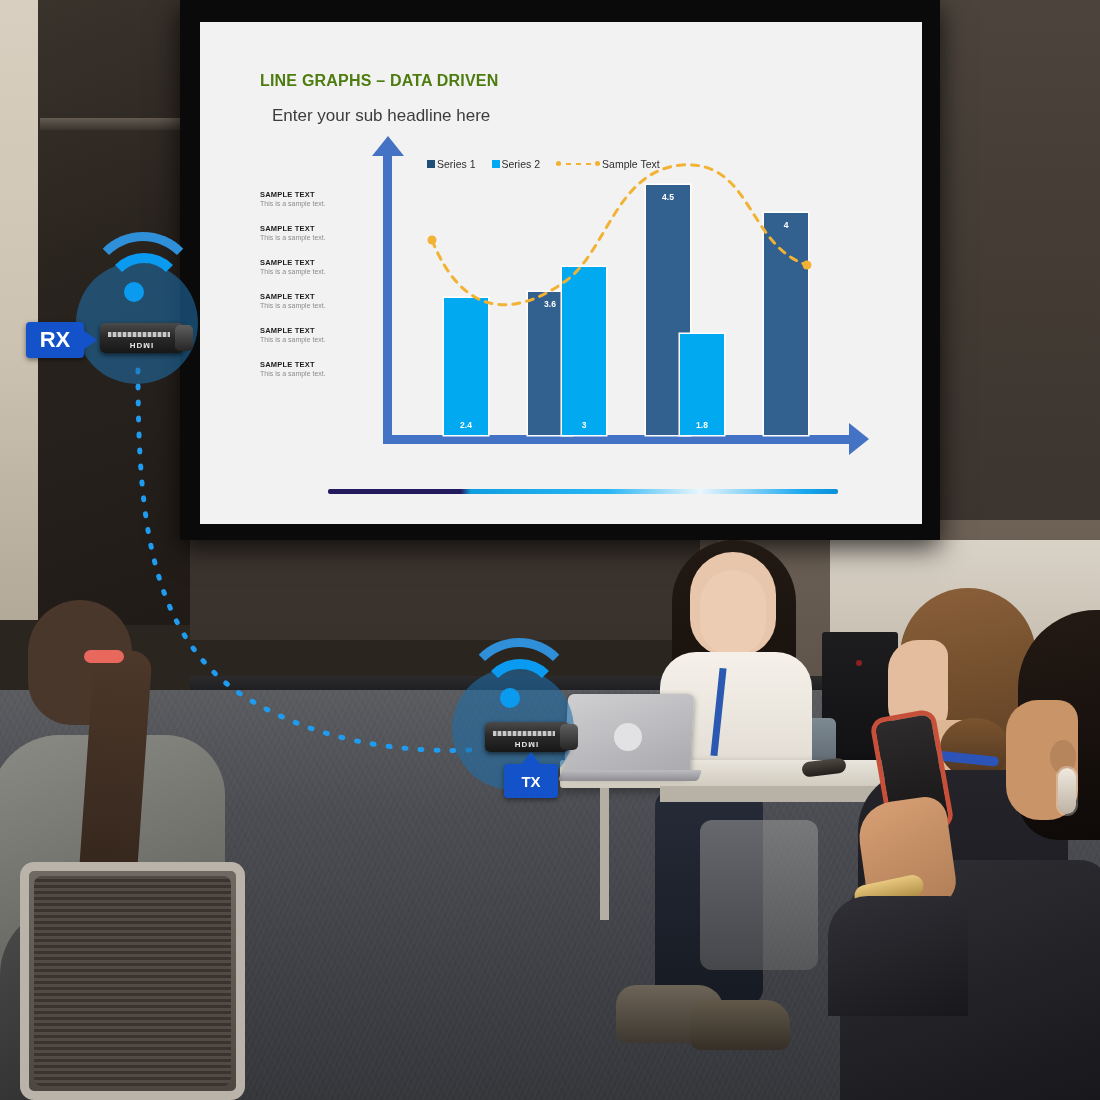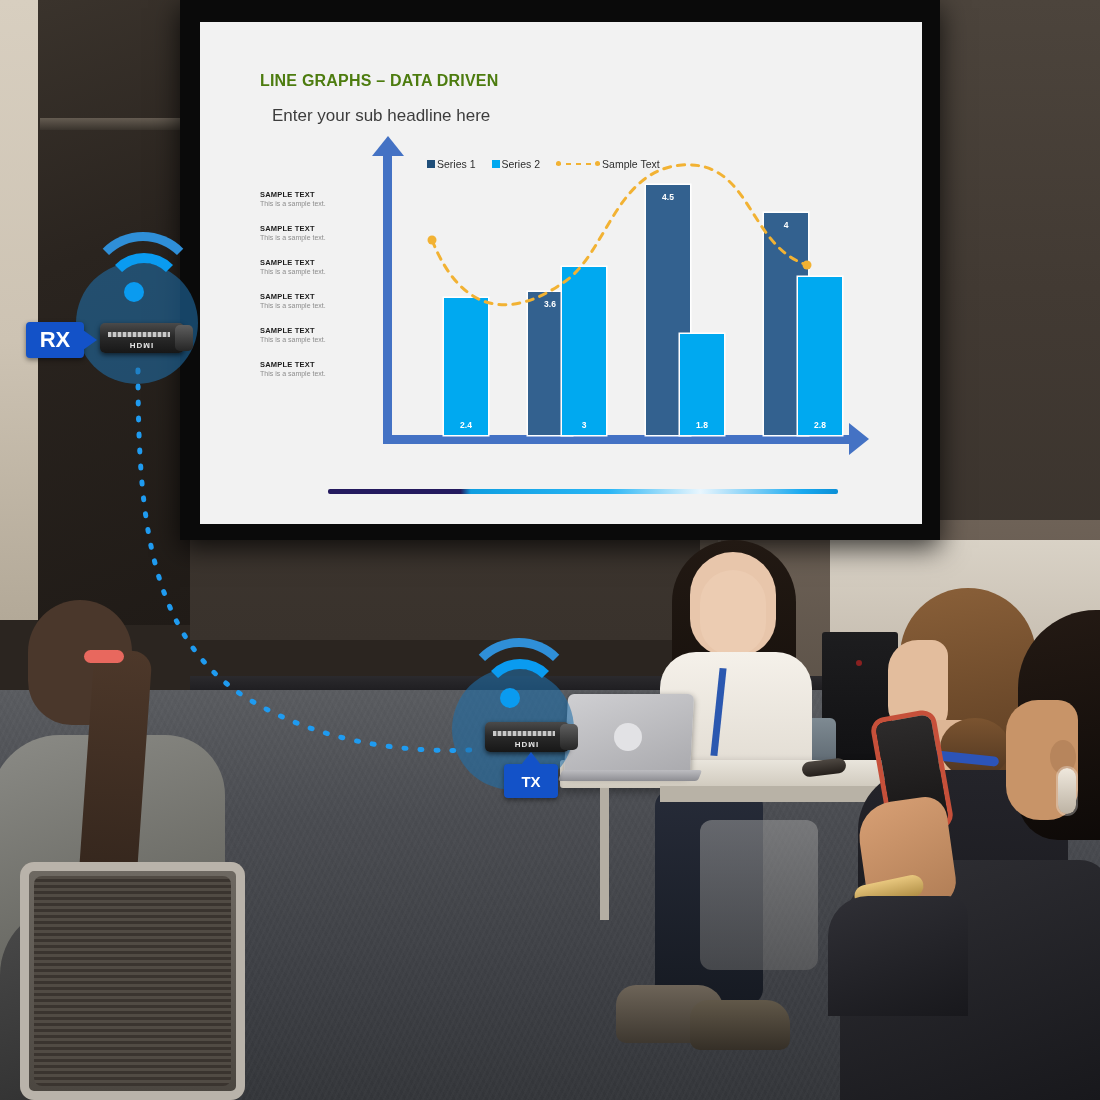--- a/index.html
+++ b/index.html
@@ -310,23 +310,20 @@
               </div>
               <div class="bar s2" style="height:101px">
                 <span class="bar-lbl">1.8</span>
               </div>
             </div>
 
             <div class="group" style="left:360px">
               <div class="bar s1" style="height:222px">
                 <span class="bar-lbl">4</span>
               </div>
-              <div class="bar s2" style="height:158px">
-                <span class="bar-lbl">2.8</span>
-              </div>
             </div>
           </div>
 
           <svg class="curve" viewBox="0 0 470 310">
             <path d="M40,110 C 70,185 120,190 175,150 C 215,120 225,40 290,35 C 360,30 355,115 415,135" fill="none" stroke="#f2b233" stroke-width="3" stroke-dasharray="7 7" stroke-linecap="round"></path>
             <circle cx="40" cy="110" r="4.5" fill="#f2b233"></circle>
             <circle cx="415" cy="135" r="4.5" fill="#f2b233"></circle>
           </svg>
 
         </div>

